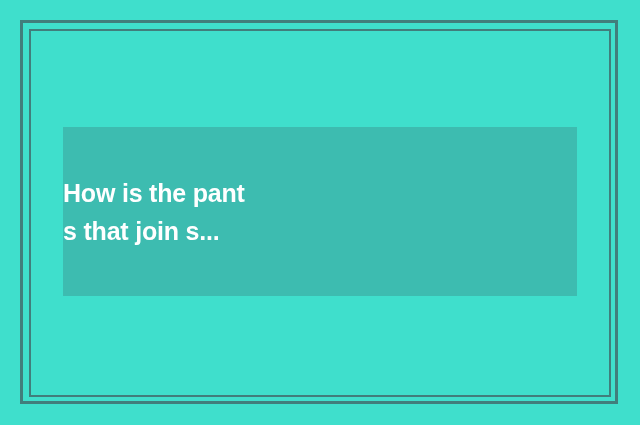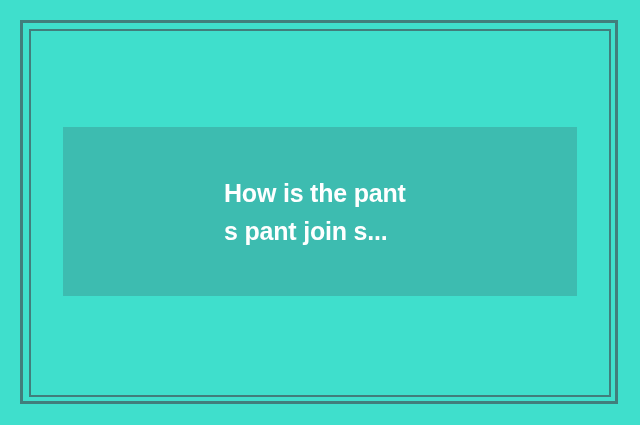--- a/index.html
+++ b/index.html
@@ -44,37 +44,36 @@
     position: absolute;
     left: 63px;
     top: 127px;
     width: 514px;
     height: 169px;
     background: #3dbcb0;
     box-sizing: border-box;
     display: flex;
     flex-direction: column;
     justify-content: center;
-    padding-left: 161px;
   }
   .caption-line {
     color: #ffffff;
     font-size: 25px;
     font-weight: bold;
     line-height: 38px;
     letter-spacing: -0.2px;
     white-space: pre;
   }
 </style>
 </head>
 <body>
 
 <div id="card">
 
   <div id="frame-outer"></div>
   <div id="frame-inner"></div>
 
   <div id="caption-panel">
     <div class="caption-line">How is the pant</div>
-    <div class="caption-line">s pant join s...</div>
+    <div class="caption-line">s that join s...</div>
   </div>
 
 </div>
 
 </body></html>

